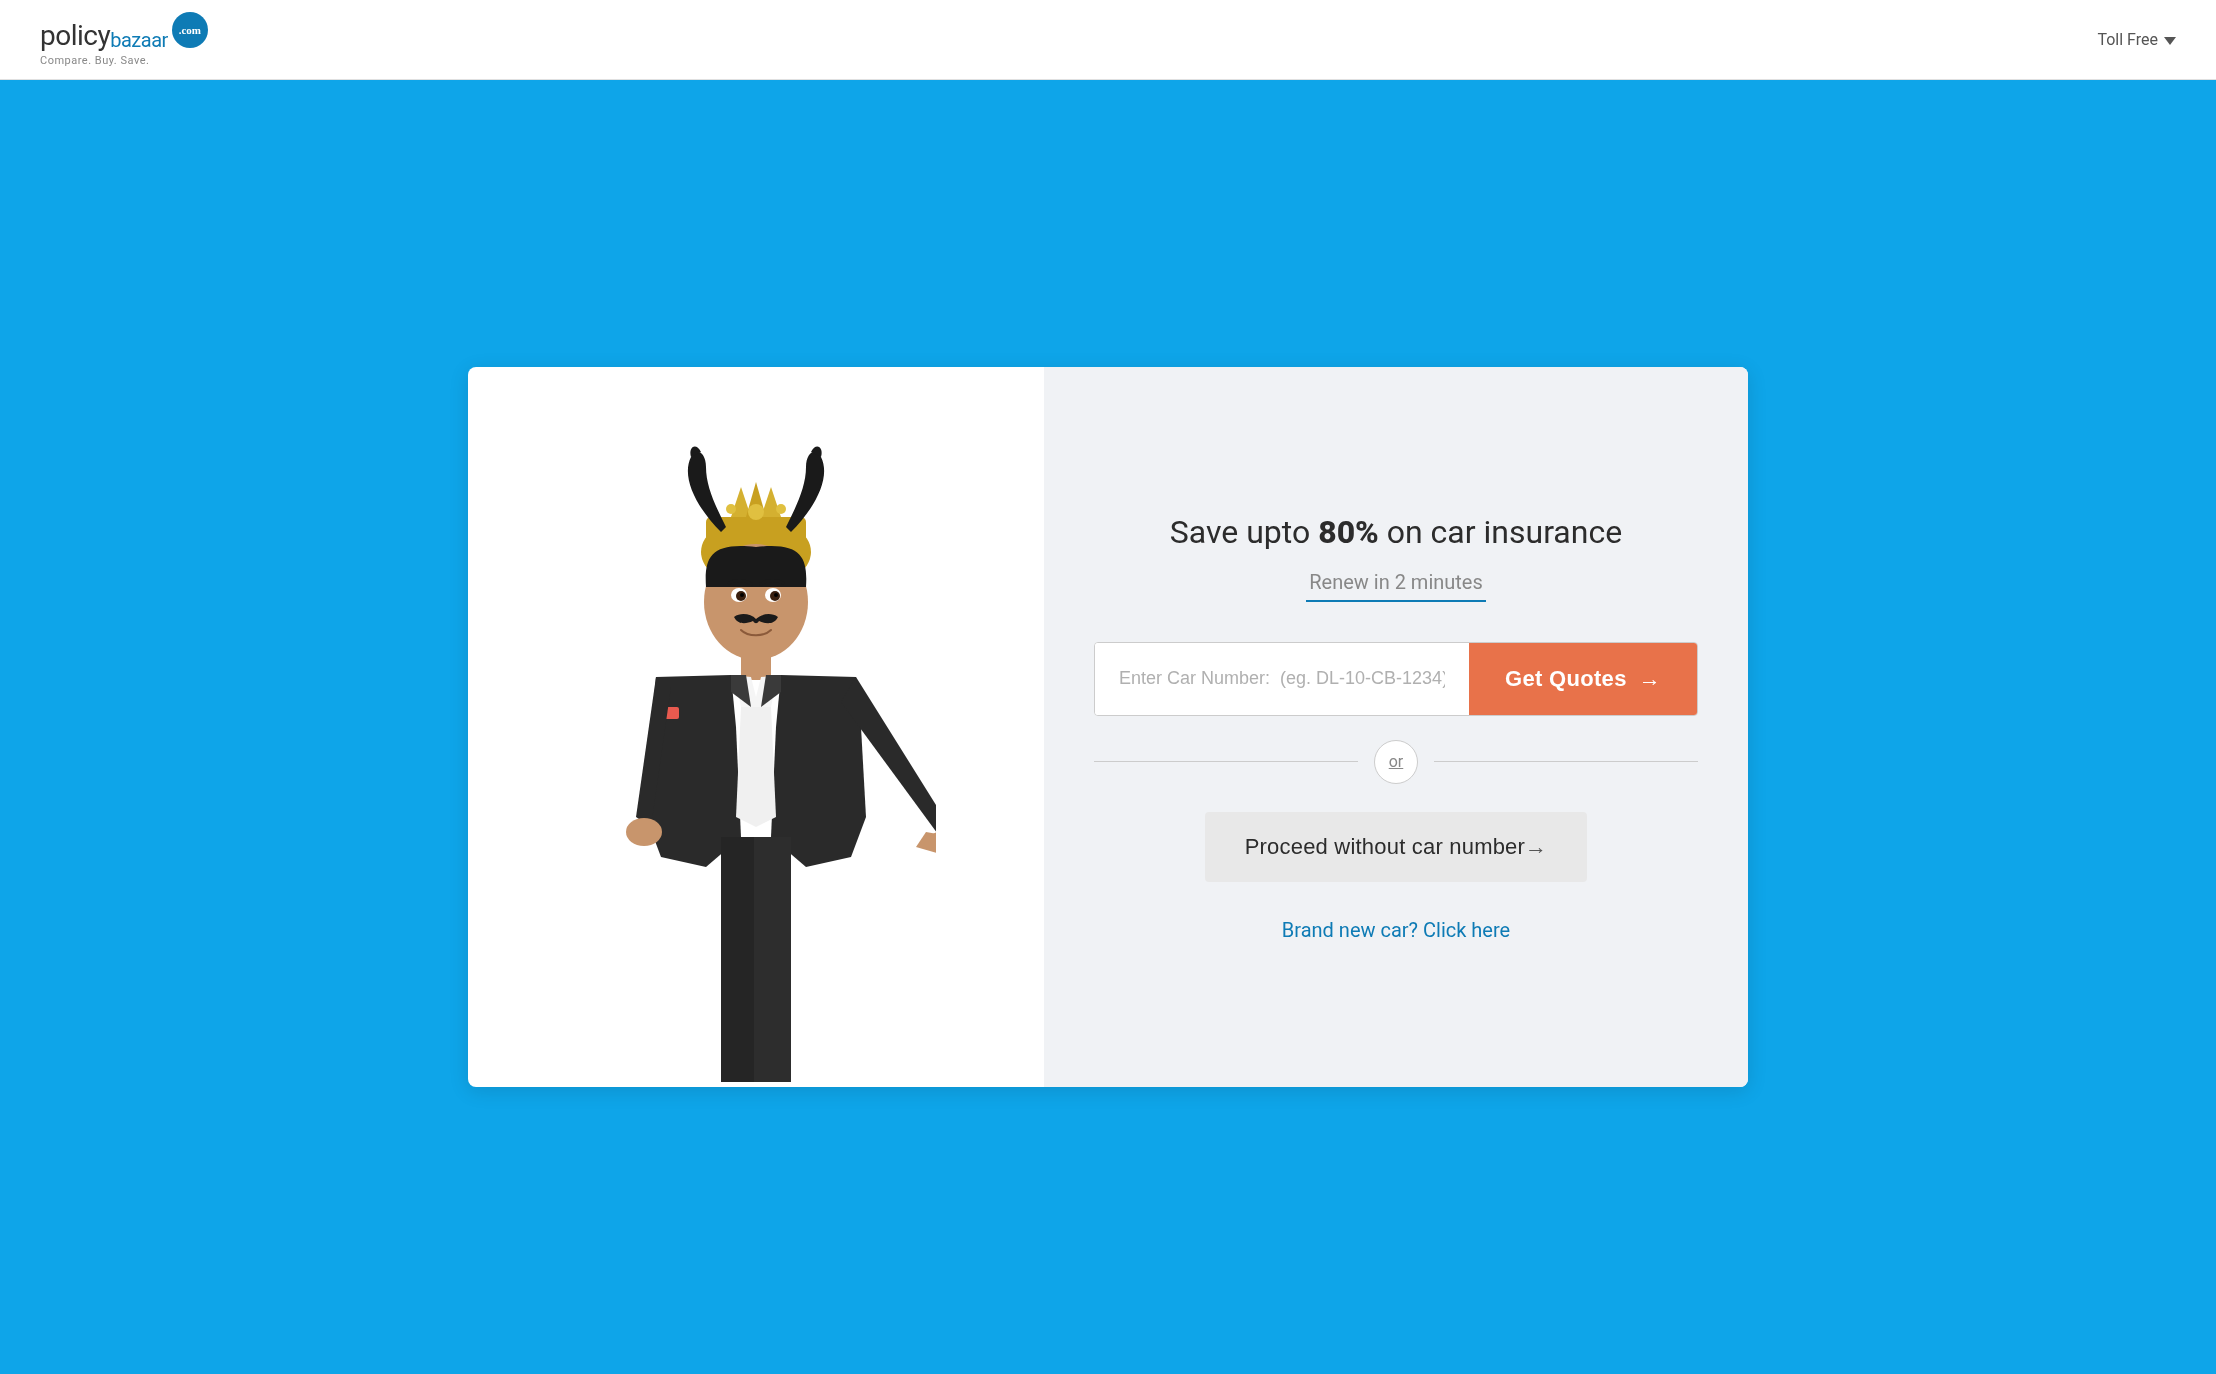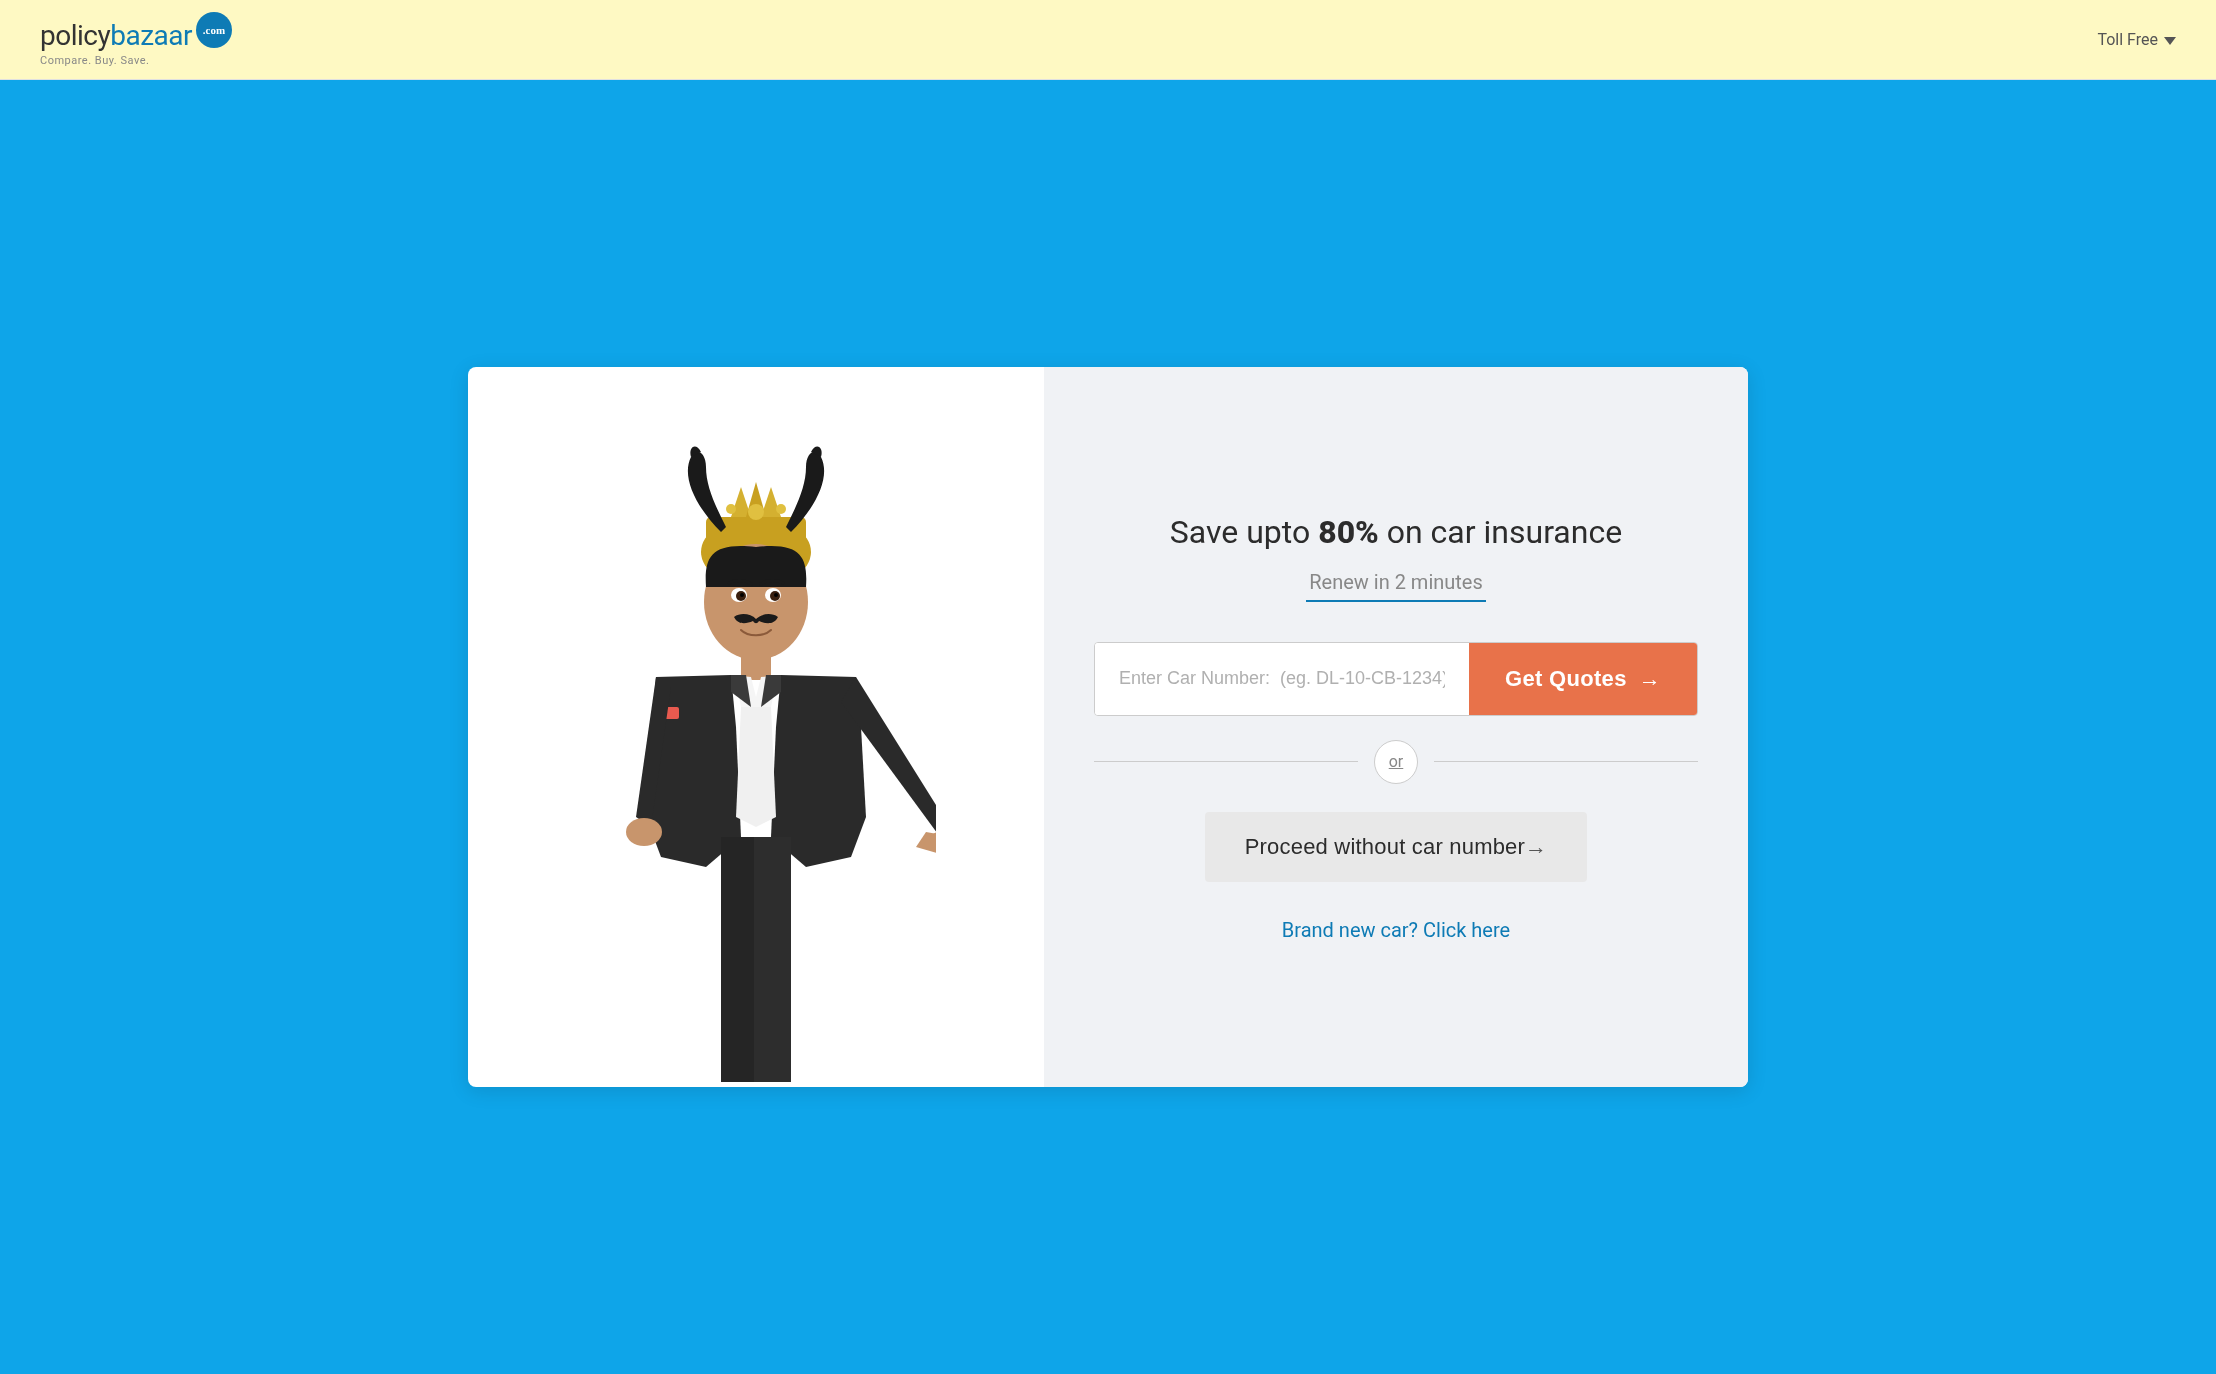--- a/index.html
+++ b/index.html
@@ -11,21 +11,21 @@
     body {
       font-family: -apple-system, BlinkMacSystemFont, 'Segoe UI', Roboto, Arial, sans-serif;
       background: #d0d8e0;
       min-height: 100vh;
       display: flex;
       flex-direction: column;
     }
 
     
     .header {
-      background: #fef9c3;
+      background: #ffffff;
       border-bottom: 1px solid #e0e0e0;
       padding: 0 40px;
       height: 80px;
       display: flex;
       align-items: center;
       justify-content: space-between;
       flex-shrink: 0;
     }
 
     .logo-area {
@@ -41,21 +41,21 @@
     }
 
     .logo-policy {
       font-size: 28px;
       color: #333;
       font-weight: 400;
       letter-spacing: -0.5px;
     }
 
     .logo-bazaar {
-      font-size: 28px;
+      font-size: 20px;
       color: #0e7bb5;
       font-weight: 400;
       letter-spacing: -0.5px;
     }
 
     .logo-dot-com {
       background: #0e7bb5;
       color: #fff;
       border-radius: 50%;
       width: 36px;

